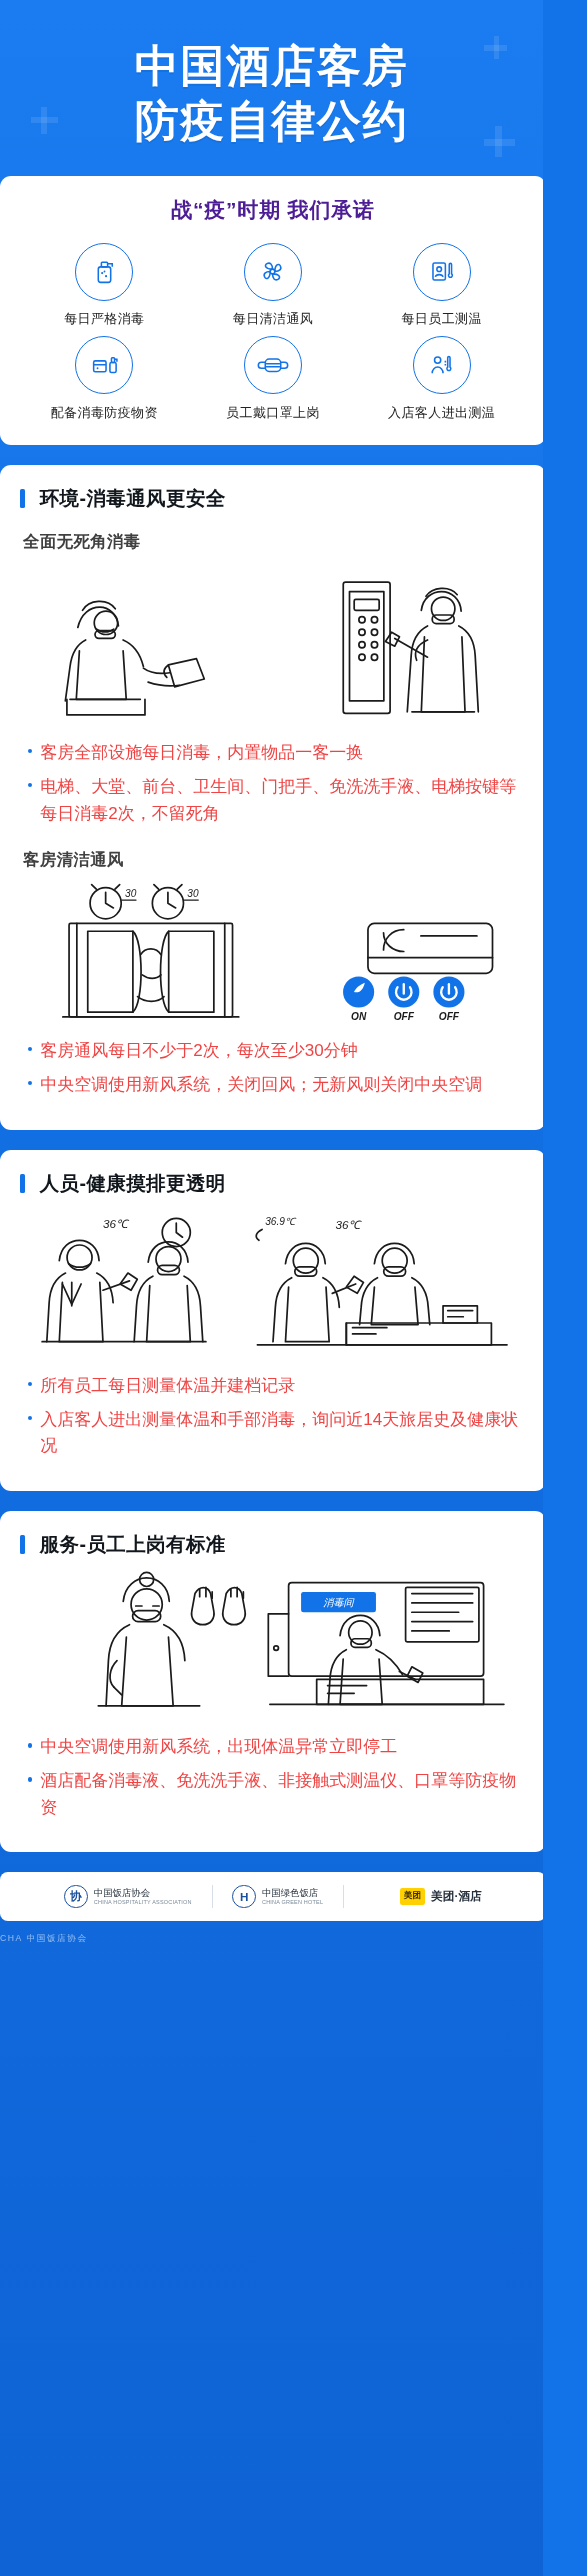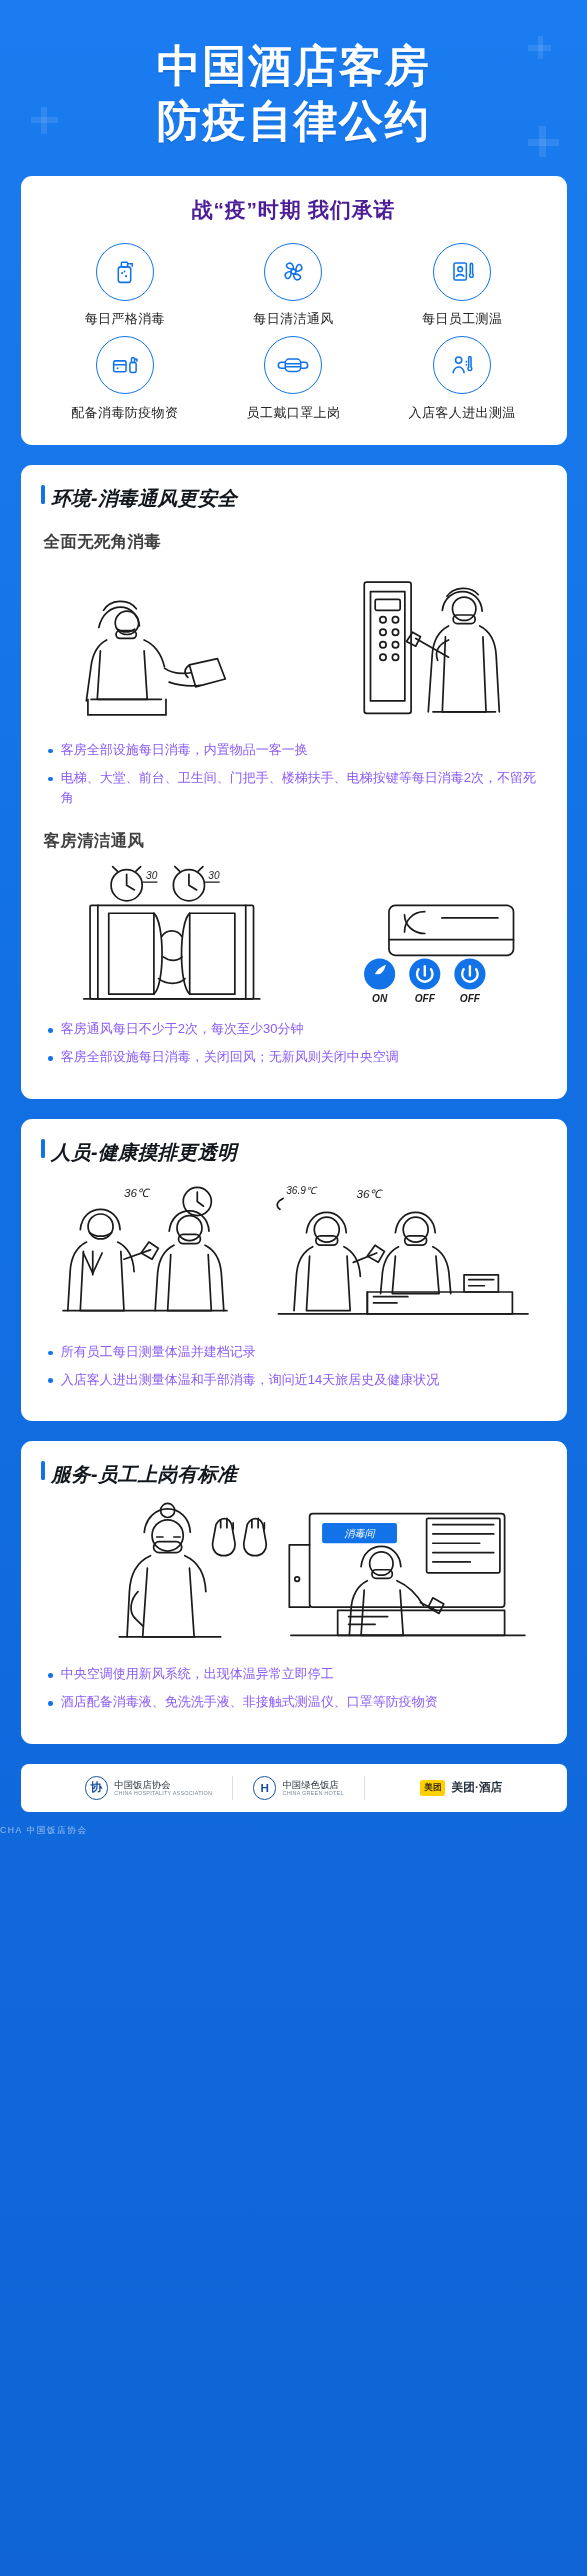--- a/index.html
+++ b/index.html
@@ -3,21 +3,21 @@
 <meta charset="utf-8">
 <style>
   * { box-sizing: border-box; margin: 0; padding: 0; }
   body {
     width: 587px;
     background: #1273e8;
     font-family: "Liberation Sans", "DejaVu Sans", sans-serif;
     color: #1b1b1b;
   }
   .page {
-    width: 587px;
+    width: 543px;
     min-height: 2576px;
     background: linear-gradient(180deg, #1a7cf0 0%, #1270e4 40%, #0f63d4 100%);
     position: relative;
     overflow: hidden;
     padding: 0 0 23.4px 0;
   }
   
   .cross {
     position: absolute;
     background: rgba(255,255,255,0.10);
@@ -70,23 +70,23 @@
     border-radius: 50%;
     display: flex; align-items: center; justify-content: center;
   }
   .promise-item .lbl {
     font-size: 13px;
     color: #222;
     letter-spacing: 0.4px;
   }
   .sec-head {
     display: flex;
-    gap: 6px;
+    align-items: center;
+    gap: 15px;
     padding-bottom: 4.7px;
-    font-style: italic;
   }
   .sec-head .bar {
     width: 4.7px; height: 19px;
     background: #1273e8;
     border-radius: 1.6px;
     display: inline-block;
   }
   .sec-head .t {
     font-size: 19.5px;
     font-weight: bold;
@@ -107,23 +107,23 @@
     justify-content: center;
     font-style: italic;
   }
   ul.bullets {
     list-style: none;
     padding: 7.8px 4.7px 0 4.7px;
   }
   ul.bullets li {
     position: relative;
     padding-left: 15.6px;
-    font-size: 13px;
+    font-size: 17px;
     line-height: 1.55;
-    color: #8b5cf6;
+    color: #ef4444;
     margin-bottom: 7.8px;
   }
   ul.bullets li::before {
     content: "";
     position: absolute;
     left: 3.1px; top: 8.6px;
     width: 4.7px; height: 4.7px;
     border-radius: 50%;
     background: #1273e8;
   }
@@ -313,21 +313,21 @@
         <path d="M548 78c14 7 20 20 21 38l4 72"></path>
         <path d="M504 92l-4 96h56l-4-96"></path>
         <path d="M508 96c-14 6-18 16-14 26"></path>
         <path d="M508 118l-42-24"></path>
         <path d="M462 86l10 6-6 12-12-6z"></path>
         <path d="M488 188h80"></path>
       </svg>
     </div>
     <ul class="bullets">
       <li>客房全部设施每日消毒，内置物品一客一换</li>
-      <li>电梯、大堂、前台、卫生间、门把手、楼梯扶手、电梯按键等每日消毒2次，不留死角</li>
+      <li>电梯、大堂、前台、卫生间、门把手、免洗洗手液、电梯按键等每日消毒2次，不留死角</li>
     </ul>
 
     <div class="sub-title">客房清洁通风</div>
     <div class="illus">
       <svg width="484" height="144" viewBox="0 0 620 185" fill="none" stroke="#1b1b1b" stroke-width="2.2" stroke-linecap="round" stroke-linejoin="round">
 
         <circle cx="95" cy="26" r="20"></circle>
         <path d="M95 26V12M95 26l10 6"></path>
         <path d="M83 8l-6-6M107 8l6-6"></path>
         <text x="120" y="18" font-size="13" fill="#1b1b1b" stroke="none" font-family="Liberation Sans, sans-serif">30</text>
@@ -361,21 +361,21 @@
         <circle cx="536" cy="140" r="20" fill="#1273e8" stroke="none"></circle>
         <path d="M536 130v12" stroke="#ffffff" stroke-width="3"></path>
         <path d="M528 134a10 10 0 1 0 16 0" stroke="#ffffff" stroke-width="3" fill="none"></path>
         <text x="420" y="176" font-size="13" font-weight="bold" fill="#1b1b1b" stroke="none" text-anchor="middle" font-family="Liberation Sans, sans-serif">ON</text>
         <text x="478" y="176" font-size="13" font-weight="bold" fill="#1b1b1b" stroke="none" text-anchor="middle" font-family="Liberation Sans, sans-serif">OFF</text>
         <text x="536" y="176" font-size="13" font-weight="bold" fill="#1b1b1b" stroke="none" text-anchor="middle" font-family="Liberation Sans, sans-serif">OFF</text>
       </svg>
     </div>
     <ul class="bullets">
       <li>客房通风每日不少于2次，每次至少30分钟</li>
-      <li>客房全部设施每日消毒，关闭回风；无新风则关闭中央空调</li>
+      <li>中央空调使用新风系统，关闭回风；无新风则关闭中央空调</li>
     </ul>
   </div>
 
   <div class="card">
     <div class="sec-head">
       <span class="bar"></span>
       <span class="t">人员-健康摸排更透明</span>
     </div>
     <div class="illus">
       <svg width="484" height="156" viewBox="0 0 620 200" fill="none" stroke="#1b1b1b" stroke-width="2.2" stroke-linecap="round" stroke-linejoin="round">

